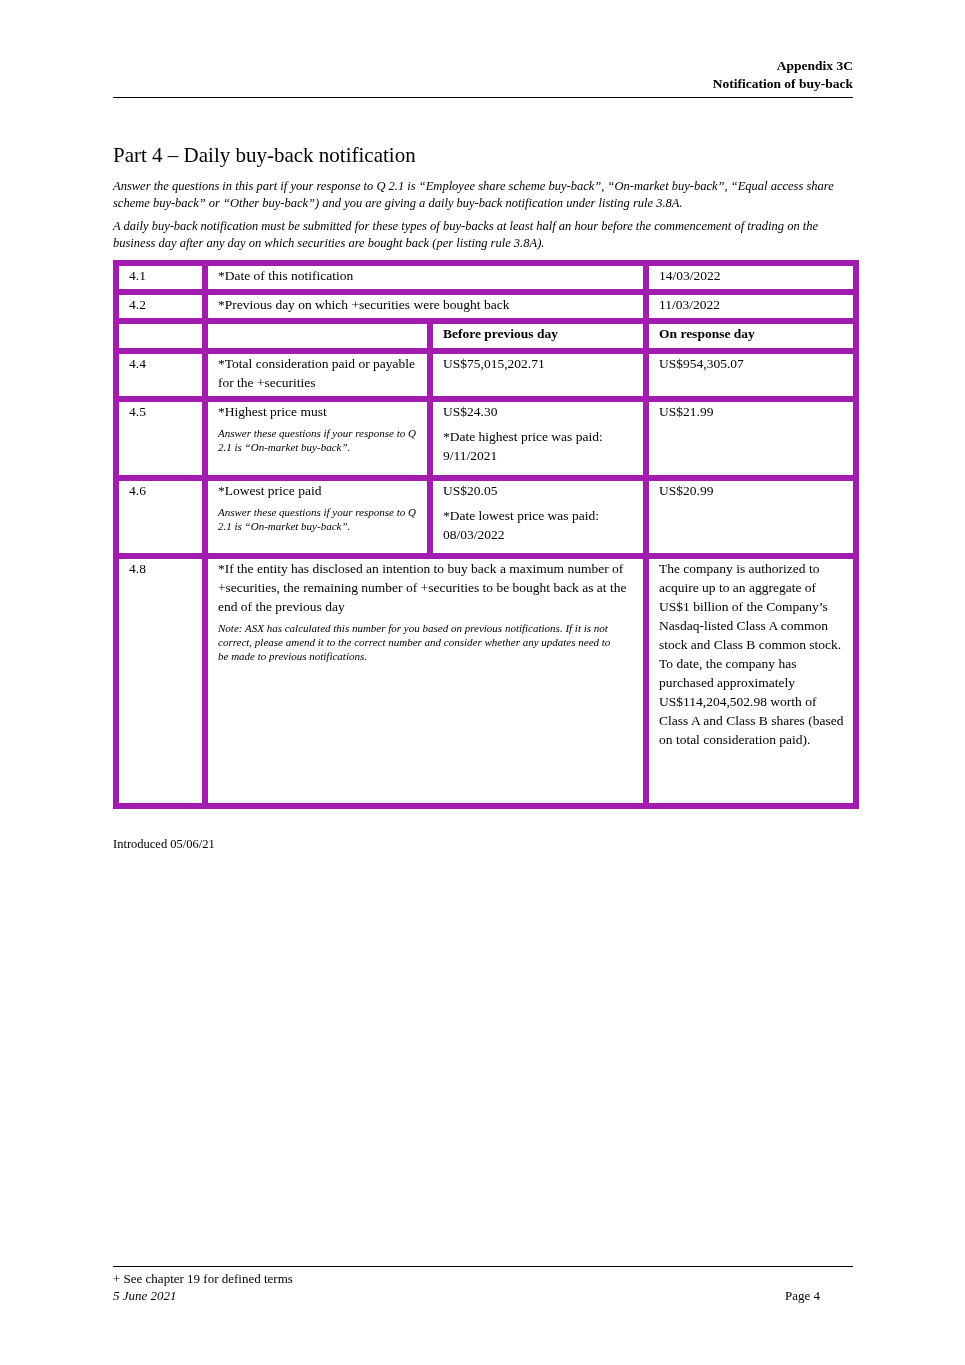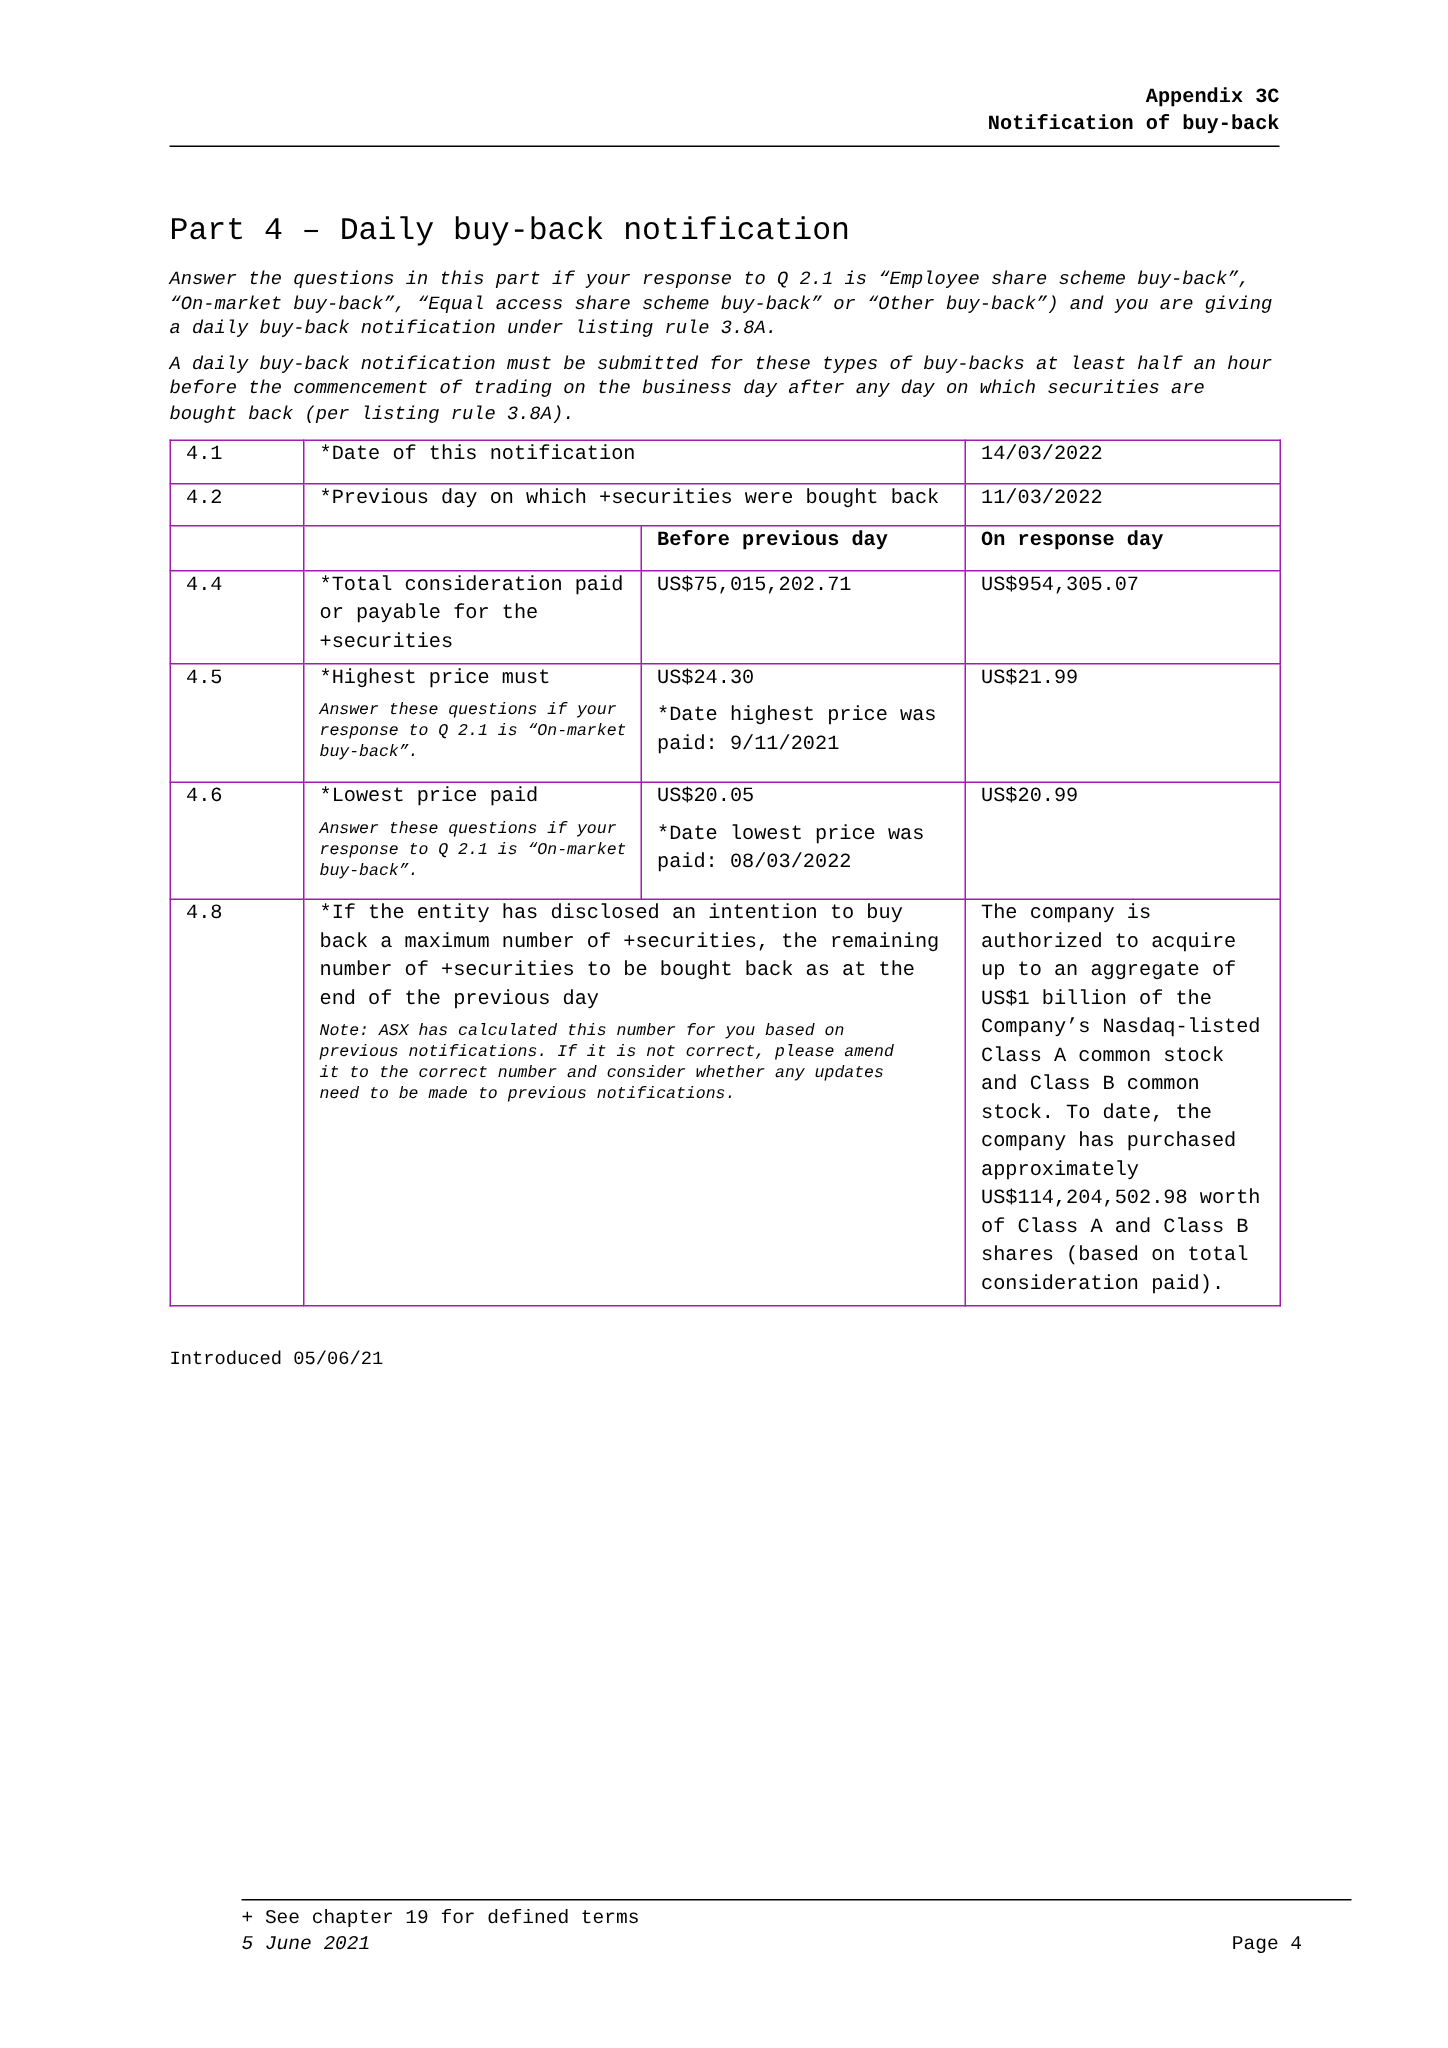--- a/index.html
+++ b/index.html
@@ -2,21 +2,21 @@
 <html><head>
 <meta charset="utf-8">
 <style>
   html, body { margin:0; padding:0; background:#ffffff; }
   .page {
     position: relative;
     width: 965px;
     height: 1365px;
     background: #ffffff;
     color: #000000;
-    font-family: Liberation Mono, monospace;
+    font-family: Liberation Serif, serif;
     overflow: hidden;
   }
   .margin-box {
     position: absolute;
     left: 113px;
     top: 0;
     width: 740px;
   }
   .doc-header {
     margin-top: 57px;
@@ -45,21 +45,21 @@
   .intro + .intro { margin-top: 7px; }
   table.buyback {
     margin-top: 9px;
     border-collapse: collapse;
     table-layout: fixed;
     width: 740px;
     font-size: 13.5px;
     line-height: 19px;
   }
   table.buyback td {
-    border: 1px solid #a21caf;
+    border: 6px solid #a21caf;
     vertical-align: top;
     padding: 0 8px 4px 10px;
   }
   td.numcol { }
   td.labelcol { padding-right: 28px; }
   td.beforecol { padding-right: 24px; }
   td.oncol { padding-right: 10px; }
   td.widelabel { padding-right: 22px; margin-left: 36px; }
   .cell-note {
     font-size: 11px;
@@ -74,21 +74,20 @@
     margin-top: 28px;
     font-size: 12.5px;
   }
   .footer {
     position: absolute;
     left: 113px;
     top: 1266px;
     width: 740px;
     font-size: 13px;
     line-height: 17px;
-    margin-left: 48px;
   }
   .footer-rule {
     border: none;
     border-top: 1.5px solid #000;
     margin: 0 0 3px 0;
   }
   .footer-row {
     display: flex;
     justify-content: space-between;
   }

